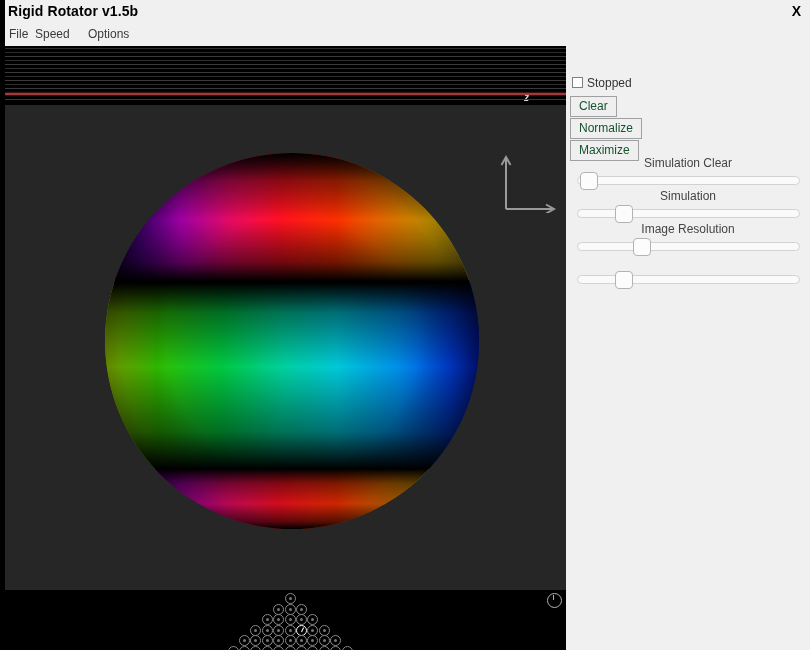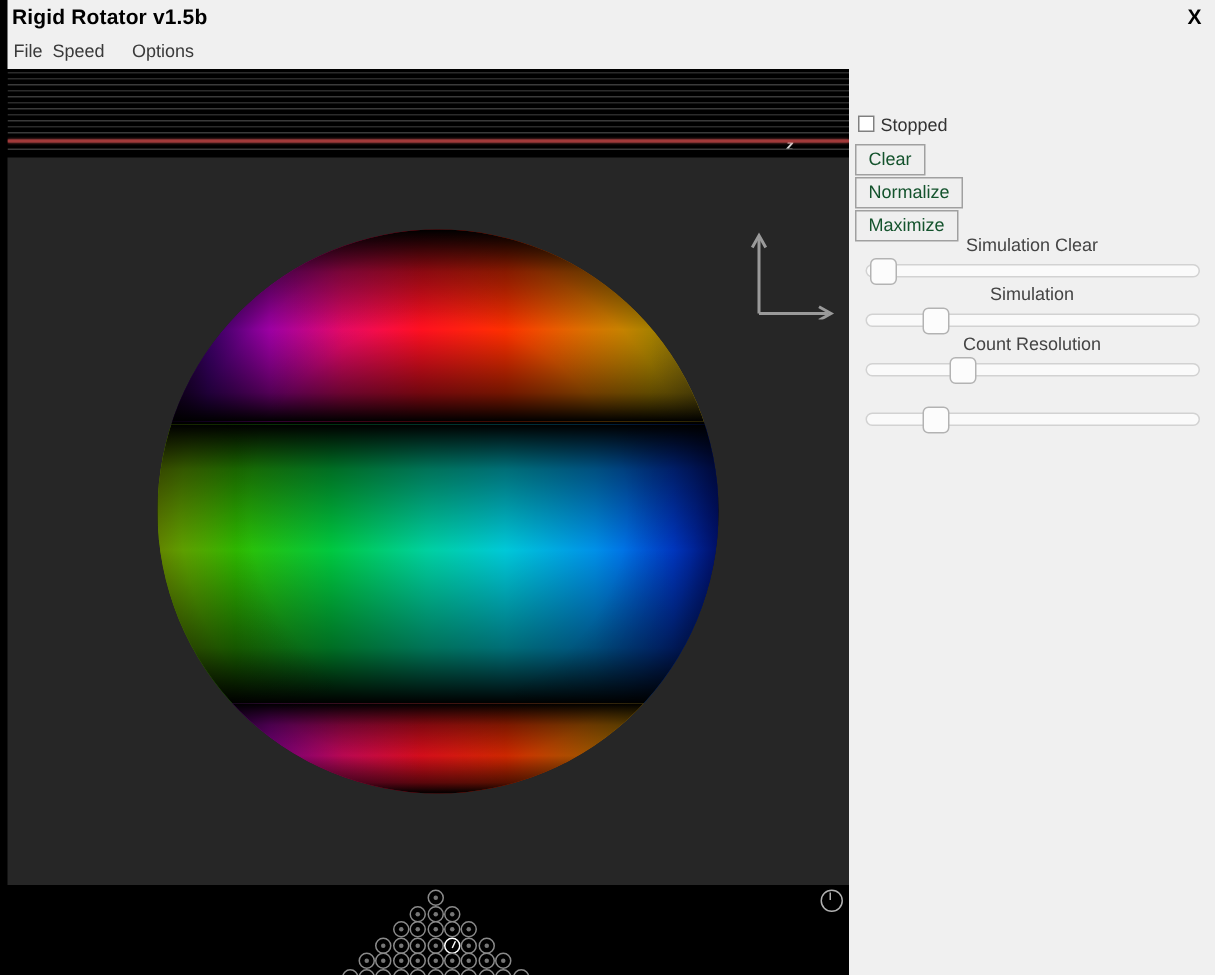--- a/index.html
+++ b/index.html
@@ -375,21 +375,21 @@
     <div class="slider-label" style="top:110px;">Simulation Clear</div>
     <div class="slider-track" style="top:130px;">
       <div class="slider-thumb" id="thumb0" style="left: 2.05px;"></div>
     </div>
 
     <div class="slider-label" style="top:143px;">Simulation</div>
     <div class="slider-track" style="top:163px;">
       <div class="slider-thumb" id="thumb1" style="left: 36.9px;"></div>
     </div>
 
-    <div class="slider-label" style="top:176px;">Count Resolution</div>
+    <div class="slider-label" style="top:176px;">Image Resolution</div>
     <div class="slider-track" style="top:196px;">
       <div class="slider-thumb" id="thumb2" style="left: 55.35px;"></div>
     </div>
 
     <div class="slider-track" style="top:229px;">
       <div class="slider-thumb" id="thumb3" style="left: 36.9px;"></div>
     </div>
 
   </div>
 

